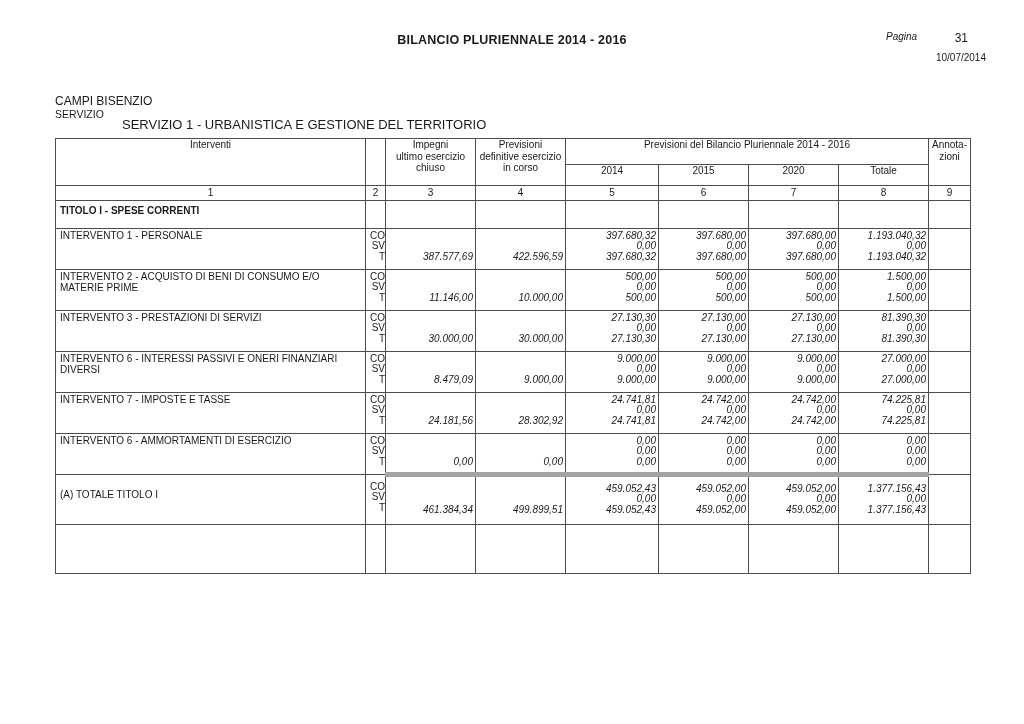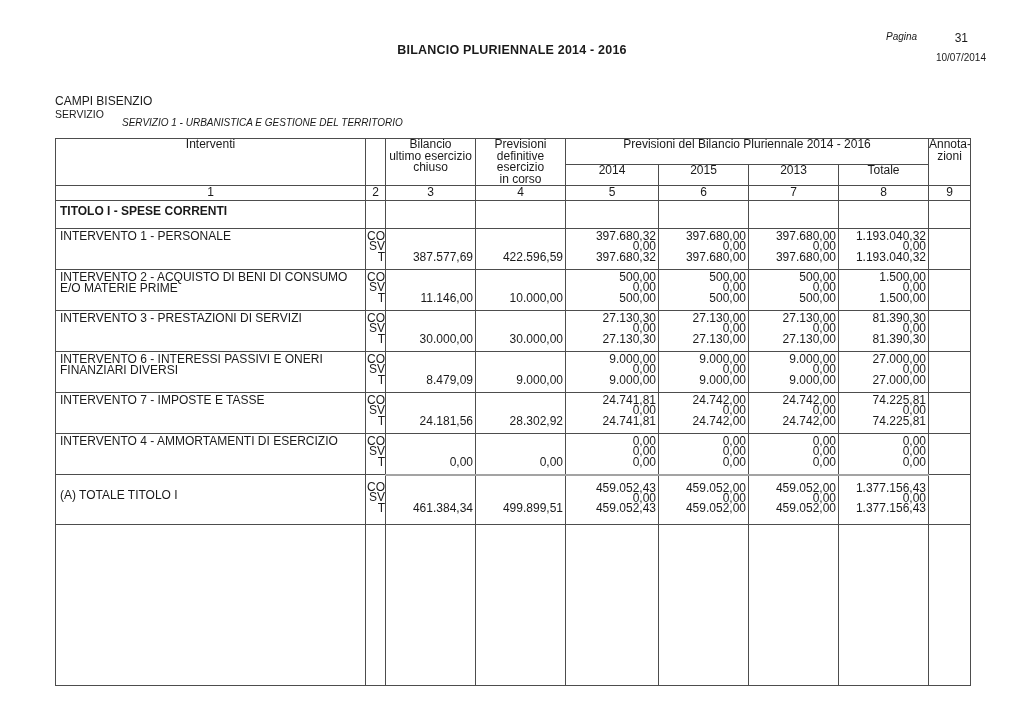--- a/index.html
+++ b/index.html
@@ -2,57 +2,57 @@
 <html><head>
 <meta charset="utf-8">
 <style>
   html,body{margin:0;padding:0;}
   body{
     width:1024px;height:724px;position:relative;background:#ffffff;
     font-family:"Liberation Sans",sans-serif;color:#1a1a1a;
     -webkit-font-smoothing:antialiased;
   }
   .doc-title{
-    position:absolute;top:43px;left:0;width:1024px;text-align:center;
+    position:absolute;top:33px;left:0;width:1024px;text-align:center;
     font-size:12.5px;font-weight:bold;letter-spacing:.2px;
   }
   .pagina-label{position:absolute;top:31px;left:886px;font-size:10px;font-style:italic;}
   .page-number{position:absolute;top:31px;left:928px;width:40px;text-align:right;font-size:12px;}
   .doc-date{position:absolute;top:52px;left:898px;width:88px;text-align:right;font-size:10px;}
   .entity{position:absolute;top:94px;left:55px;font-size:12px;}
   .service-label{position:absolute;top:108px;left:55px;font-size:10.5px;}
-  .service-value{position:absolute;top:117px;left:122px;font-size:10px;font-style:italic;}
+  .service-value{position:absolute;top:117px;left:122px;font-size:13px;}
 
   table.budget{
-    position:absolute;top:138px;left:55px;width:915px;height:548px;
-    border-collapse:collapse;table-layout:fixed;font-size:12px;color:#1a1a1a;
+    position:absolute;top:138px;left:55px;width:915px;height:436px;
+    border-collapse:collapse;table-layout:fixed;font-size:10px;color:#1a1a1a;
   }
   table.budget td{
     border:1px solid #4d4d4d;padding:0;vertical-align:top;overflow:hidden;
   }
   thead td{text-align:center;line-height:11.5px;}
   tr.h1{height:26px;}
   tr.h2{height:21px;}
   tr.h3{height:15px;}
   .hdr-pad{padding-top:3px;}
   .hdr-mid{vertical-align:middle;}
   tr.h3 td{line-height:13px;}
 
   tbody td{border-top:none;border-bottom:none;}
   tr.sec{height:28px;}
   tr.sec .lbl{padding:5px 4px 0 4px;font-weight:bold;}
   tr.blk{height:41px;}
   .lbl{line-height:10.8px;padding:2px 10px 0 4px;text-align:left;}
   .c-code{text-align:right;padding-top:2px !important;}
   .c-code div{line-height:10.4px;}
-  .c-num{text-align:right;padding-top:2px !important;}
+  .c-num{text-align:right;padding-top:2px !important;font-style:italic;}
   .c-num div{line-height:10.4px;padding-right:2px;white-space:nowrap;}
 
   tr.tot{height:50px;}
-  tr.tot .tline{border-top:2px solid #a3a3a3;}
+  tr.tot .tline{border-top:5px solid #a3a3a3;}
   tr.tot .c-code,tr.tot .c-num{padding-top:7px !important;}
   tr.tot .lbl{padding-top:9px;margin-top:6px;}
   tr.fill td{border-top:none;}
 </style>
 </head>
 <body>
 
 <div class="doc-title">BILANCIO PLURIENNALE 2014 - 2016</div>
 <div class="pagina-label">Pagina</div>
 <div class="page-number">31</div>
@@ -71,39 +71,39 @@
       <col style="width:90px">
     <col style="width:90px">
       <col style="width:90px">
       <col style="width:42px">
   </colgroup>
   <thead>
     <tr class="h1">
       <td rowspan="2" class="hdr-mid">Interventi</td>
       <td rowspan="2"></td>
       <td rowspan="2" class="hdr-pad">
-        <div>Bilancio</div>
+        <div>Impegni</div>
         <div>ultimo esercizio</div>
         <div>chiuso</div>
       </td>
       <td rowspan="2" class="hdr-pad">
         <div>Previsioni</div>
         <div>definitive esercizio</div>
         <div>in corso</div>
       </td>
       <td colspan="4" class="hdr-mid">Previsioni del Bilancio Pluriennale 2014 - 2016</td>
       <td rowspan="2" class="hdr-pad">
         <div>Annota-</div>
         <div>zioni</div>
       </td>
     </tr>
     <tr class="h2">
       <td class="hdr-mid">2014</td>
       <td class="hdr-mid">2015</td>
-      <td class="hdr-mid">2013</td>
+      <td class="hdr-mid">2020</td>
       <td class="hdr-mid">Totale</td>
     </tr>
     <tr class="h3">
       <td>1</td>
       <td>2</td>
       <td>3</td>
       <td>4</td>
       <td>5</td>
       <td>6</td>
       <td>7</td>
@@ -325,21 +325,21 @@
         </td>
         <td class="c-num">
           <div>74.225,81</div>
           <div>0,00</div>
           <div>74.225,81</div>
         </td>
         <td class="c-annot"></td>
       </tr>
       <tr class="blk">
         <td class="c-label">
-          <div class="lbl">INTERVENTO 4 - AMMORTAMENTI DI ESERCIZIO</div>
+          <div class="lbl">INTERVENTO 6 - AMMORTAMENTI DI ESERCIZIO</div>
         </td>
         <td class="c-code">
           <div>CO</div>
           <div>SV</div>
           <div>T</div>
         </td>
         <td class="c-num">
           <div>&nbsp;</div>
           <div>&nbsp;</div>
           <div>0,00</div>

